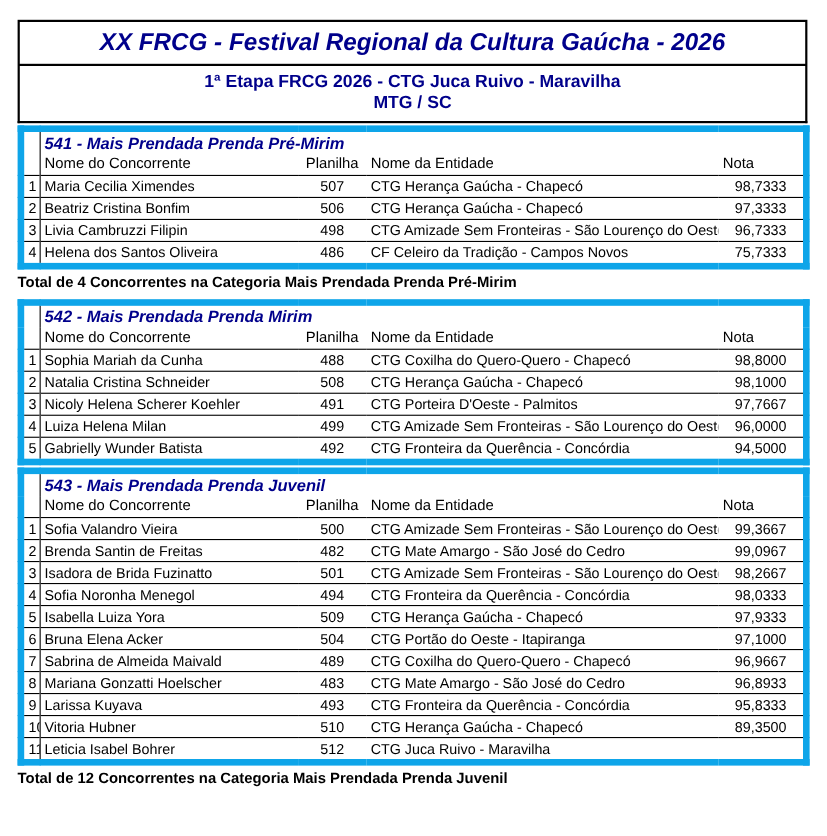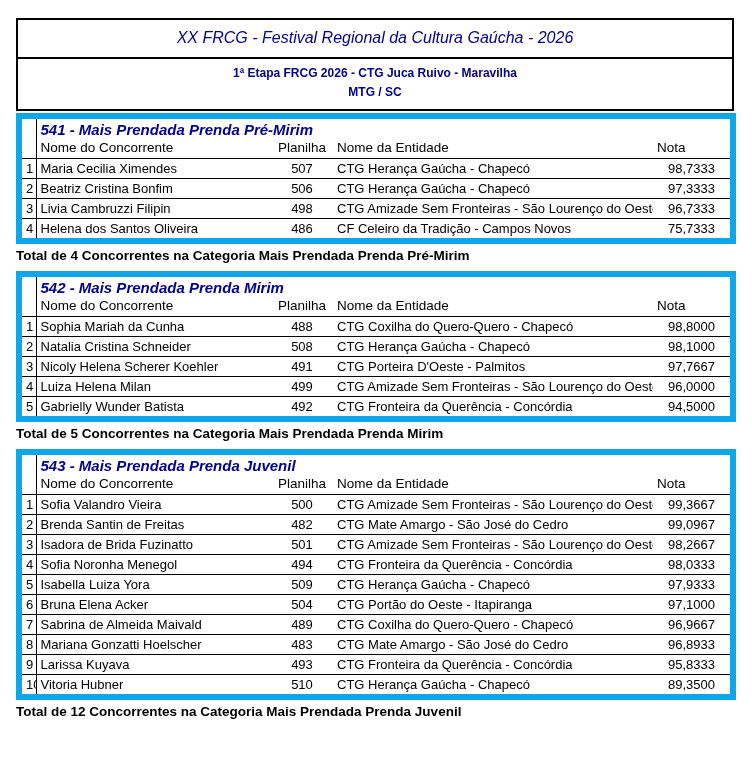--- a/index.html
+++ b/index.html
@@ -19,36 +19,36 @@
     top: 18px;
     width: 718px;
   }
   .title-box {
     border: 2px solid #000;
     text-align: center;
     padding: 7px 0 8px;
   }
   .title-box .title-text {
     color: #00008B;
-    font-weight: normal;
+    font-weight: bold;
     font-style: italic;
-    font-size: 16px;
+    font-size: 22px;
     line-height: 22px;
     letter-spacing: 0px;
   }
   .header-box {
     border: 2px solid #000;
     border-top: none;
     text-align: center;
     padding: 5px 0 7px;
   }
   .header-box .hline {
     color: #00008B;
     font-weight: bold;
-    font-size: 12px;
+    font-size: 16px;
     line-height: 19px;
   }
   .cat-section { margin-top: 2px; }
   table.cat-table {
     width: 100%;
     border-collapse: collapse;
     border: 6px solid #0ea5e9;
     table-layout: fixed;
   }
   col.c-num  { width: 17px; }
@@ -221,21 +221,20 @@
               </tr>
               <tr>
                 <td class="numcol d-num">5</td>
                 <td class="d-name">Gabrielly Wunder Batista</td>
                 <td class="d-plan">492</td>
                 <td class="d-ent">CTG Fronteira da Querência - Concórdia</td>
                 <td class="d-nota">94,5000</td>
               </tr>
             </tbody>
     </table>
-    <div class="total-line">Total de 5 Concorrentes na Categoria Mais Prendada Prenda Mirim</div>
   </section>
 
   <section class="cat-section">
     <table class="cat-table">
       <colgroup>
         <col class="c-num">
               <col class="c-name">
               <col class="c-plan">
               <col class="c-ent">
               <col class="c-nota">
@@ -317,20 +316,27 @@
                 <td class="d-ent">CTG Fronteira da Querência - Concórdia</td>
                 <td class="d-nota">95,8333</td>
               </tr>
               <tr>
                 <td class="numcol d-num">10</td>
                 <td class="d-name">Vitoria Hubner</td>
                 <td class="d-plan">510</td>
                 <td class="d-ent">CTG Herança Gaúcha - Chapecó</td>
                 <td class="d-nota">89,3500</td>
               </tr>
+              <tr>
+                <td class="numcol d-num">11</td>
+                <td class="d-name">Leticia Isabel Bohrer</td>
+                <td class="d-plan">512</td>
+                <td class="d-ent">CTG Juca Ruivo - Maravilha</td>
+                <td class="d-nota"></td>
+              </tr>
             </tbody>
     </table>
     <div class="total-line">Total de 12 Concorrentes na Categoria Mais Prendada Prenda Juvenil</div>
   </section>
 </div>
 
   </div>
 </div>
 
 </body></html>

